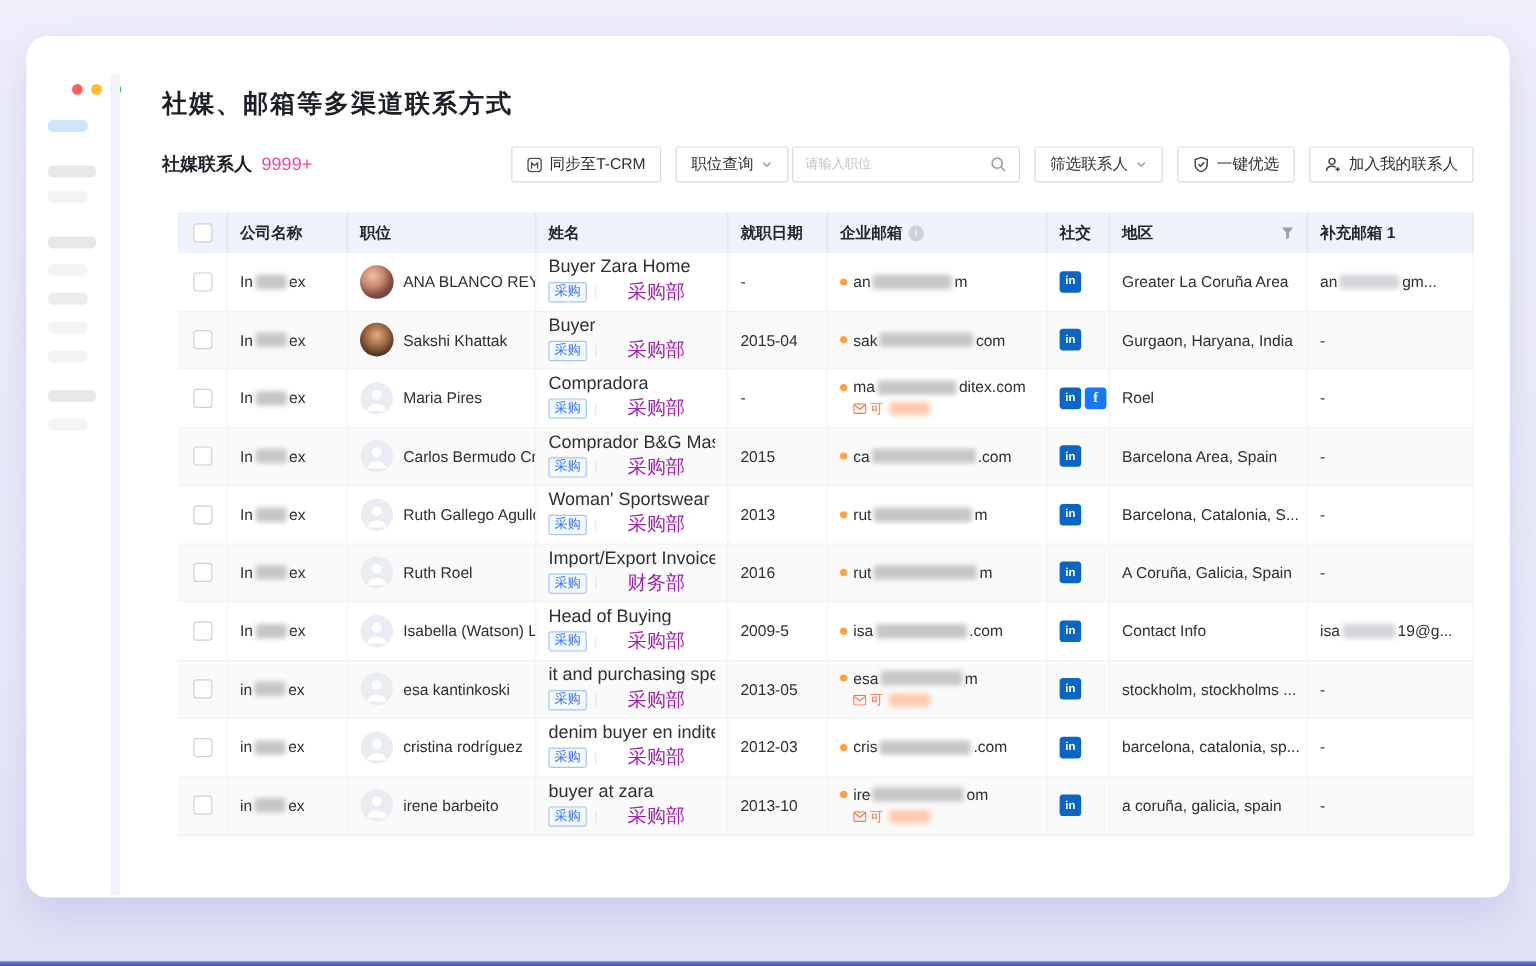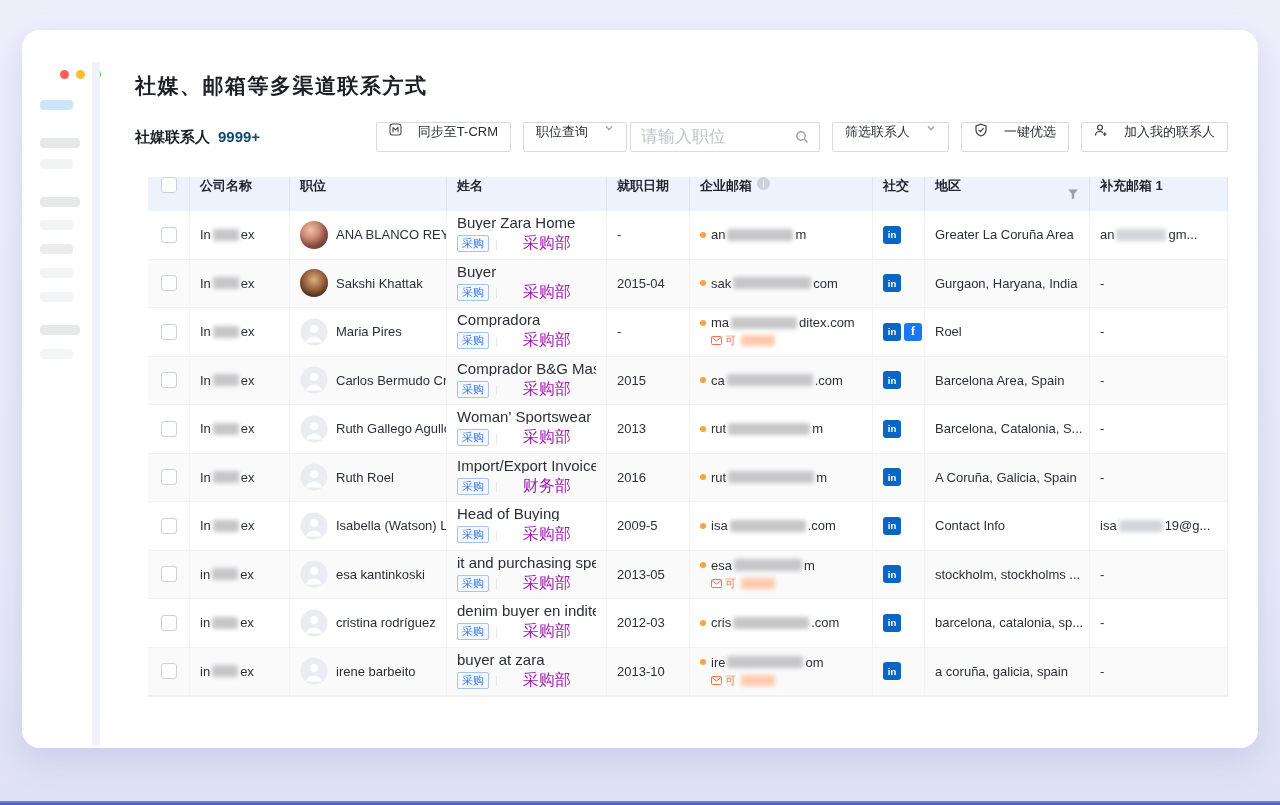--- a/index.html
+++ b/index.html
@@ -14,32 +14,32 @@
   .sb{height:10px;border-radius:4px;}
   .w33{width:33px;}.w40{width:40px;}
   .c-blue{background:#cde5f9;}.c-g1{background:#e7e8ea;}.c-g15{background:#ececee;}.c-g2{background:#f3f4f6;}
   .m28{margin-top:28px;}.m11{margin-top:11px;}.m13{margin-top:13px;}.m14{margin-top:14px;}.m23{margin-top:23px;}
   .divider-v{position:absolute;left:70px;top:32px;width:8px;height:684px;background:#f2f3f8;}
   .content{position:absolute;left:78px;top:0;right:0;bottom:0;padding:42px 30px 0 35px;}
   h1{font-size:21px;font-weight:700;color:#1c1f24;letter-spacing:1.5px;}
   .toolbar{display:flex;align-items:center;justify-content:space-between;margin-top:22px;height:30px;}
   .toolbar-left{display:flex;align-items:baseline;gap:8px;}
   .list-label{font-size:15px;font-weight:700;color:#1c1f24;}
-  .count{font-size:15px;color:#0c4a6e;font-weight:700;}
+  .count{font-size:15px;color:#ec4899;font-weight:400;}
   .toolbar-right{display:flex;align-items:center;gap:12px;}
-  .btn{height:30px;display:inline-flex;align-items:flex-start;gap:16px;padding:0 12px;border:1px solid #d8dade;border-radius:2px;background:#fff;font-size:13px;color:#2b2f36;cursor:pointer;white-space:nowrap;font-family:inherit;}
+  .btn{height:30px;display:inline-flex;align-items:center;gap:6px;padding:0 12px;border:1px solid #d8dade;border-radius:2px;background:#fff;font-size:13px;color:#2b2f36;cursor:pointer;white-space:nowrap;font-family:inherit;}
   .select-group{display:flex;gap:3px;}
   .search-box{height:30px;width:190px;border:1px solid #d8dade;border-radius:2px;display:flex;align-items:center;padding:0 10px;gap:8px;background:#fff;}
-  .search-box input{border:none;outline:none;flex:1;font-size:17px;color:#7f1d1d;min-width:0;font-family:inherit;background:transparent;}
+  .search-box input{border:none;outline:none;flex:1;font-size:11px;color:#7f1d1d;min-width:0;font-family:inherit;background:transparent;}
   ::placeholder{color:#c0c4cc;}
   .ic{display:inline-flex;align-items:center;}
   .table{margin-top:25px;margin-left:13px;width:1080px;border-bottom:1px solid #eef0f4;}
   .thead,.trow{display:grid;grid-template-columns:42px 100px 157px 160px 83px 183px 52px 165px 138px;}
   .thead{height:34px;background:#edf2fc;}
-  .th{display:flex;font-size:13px;font-weight:700;color:#23262d;padding:0 10px;border-right:1px solid #dee4ef;white-space:nowrap;overflow:hidden;}
+  .th{display:flex;align-items:center;font-size:13px;font-weight:700;color:#23262d;padding:0 10px;border-right:1px solid #dee4ef;white-space:nowrap;overflow:hidden;}
   .th.c-check,.cell.c-check{justify-content:center;padding:0;}
   .th.has-filter{justify-content:space-between;}
   .info-i{width:13px;height:13px;border-radius:50%;background:#ccd1da;color:#fff;font-size:9px;font-style:normal;display:inline-flex;align-items:center;justify-content:center;margin-left:5px;font-weight:400;}
   .trow{height:48.5px;background:#fff;border-bottom:1px solid #f0f1f4;}
   .trow.alt{background:#fafafa;}
   .cell{display:flex;align-items:center;padding:0 10px;border-right:1px solid #f1f3f7;overflow:hidden;font-size:13px;color:#2b2f36;white-space:nowrap;}
   .cell.v{flex-direction:column;align-items:flex-start;justify-content:center;gap:3px;}
   .checkbox{width:16px;height:16px;border:1px solid #ccd0d8;border-radius:3px;background:#fff;display:inline-block;}
   .avatar{width:28px;height:28px;border-radius:50%;flex:none;margin-right:8px;overflow:hidden;}
   .avatar.photo-a{background:radial-gradient(circle at 38% 32%,#f0c2a6 0%,#c98970 35%,#8a4f43 60%,#4a2c28 100%);}

